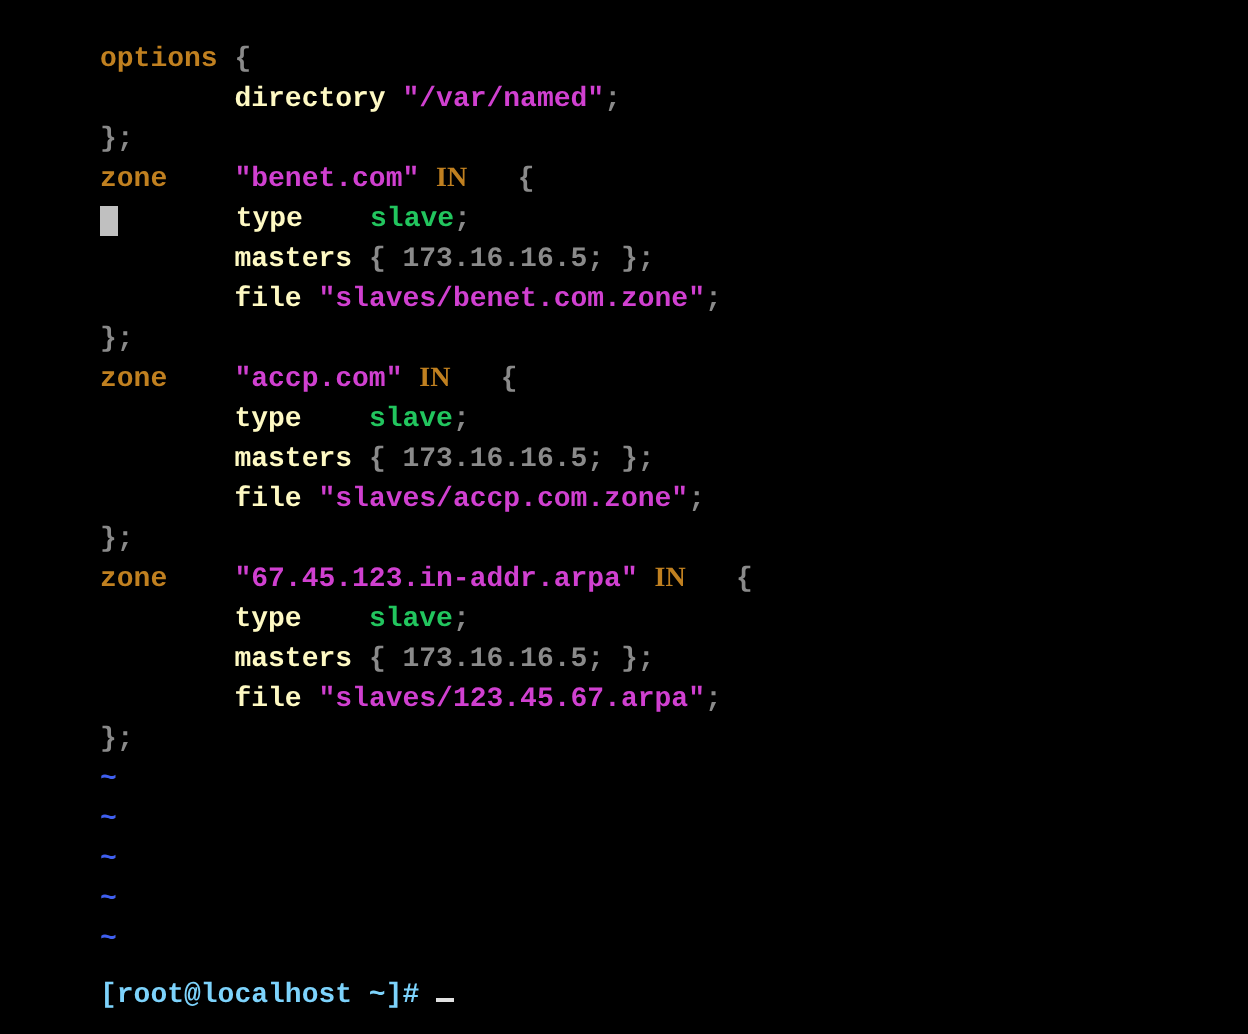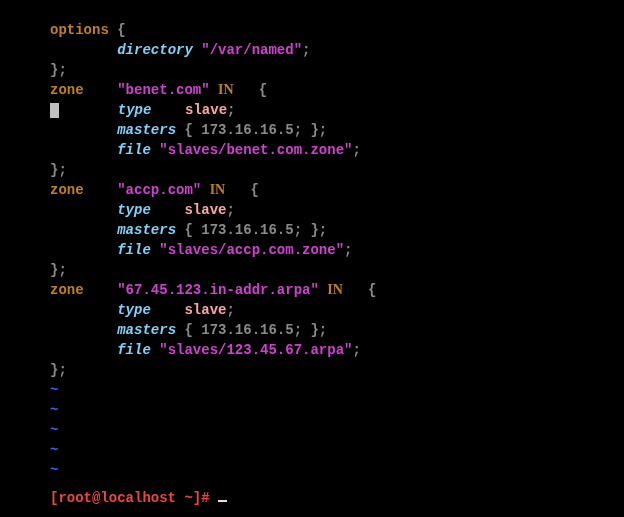--- a/index.html
+++ b/index.html
@@ -9,27 +9,27 @@
       height: 517px;
       font-family: "Courier New", monospace;
       font-size: 14px;
       font-weight: bold;
       line-height: 20px;
       padding: 20px 0 0 0;
       overflow: hidden;
     }
     .term { white-space: pre; color: #8a8a8a; padding-left: 50px; }
     .kw-opt { color: #c08020; }
-    .kw-dir { color: #7dd3fc; font-style: italic; }
+    .kw-dir { color: #fef9c3; }
     .str   { color: #d040d0; }
     .kw-IN { color: #c08020; font-family: Liberation Serif, serif; }
-    .typeval { color: #fca5a5; }
+    .typeval { color: #22c55e; }
     .punct { color: #8a8a8a; }
     .tilde { color: #4060f0; }
-    .prompt { color: #ef4444; text-align: right; }
+    .prompt { color: #7dd3fc; text-align: right; }
     .cursor-block {
       display: inline-block;
       width: 9px; height: 15px;
       background: #c0c0c0;
       vertical-align: text-bottom;
     }
     .cursor-und {
       display: inline-block;
       width: 9px;
       border-bottom: 2px solid #e0e0e0;

